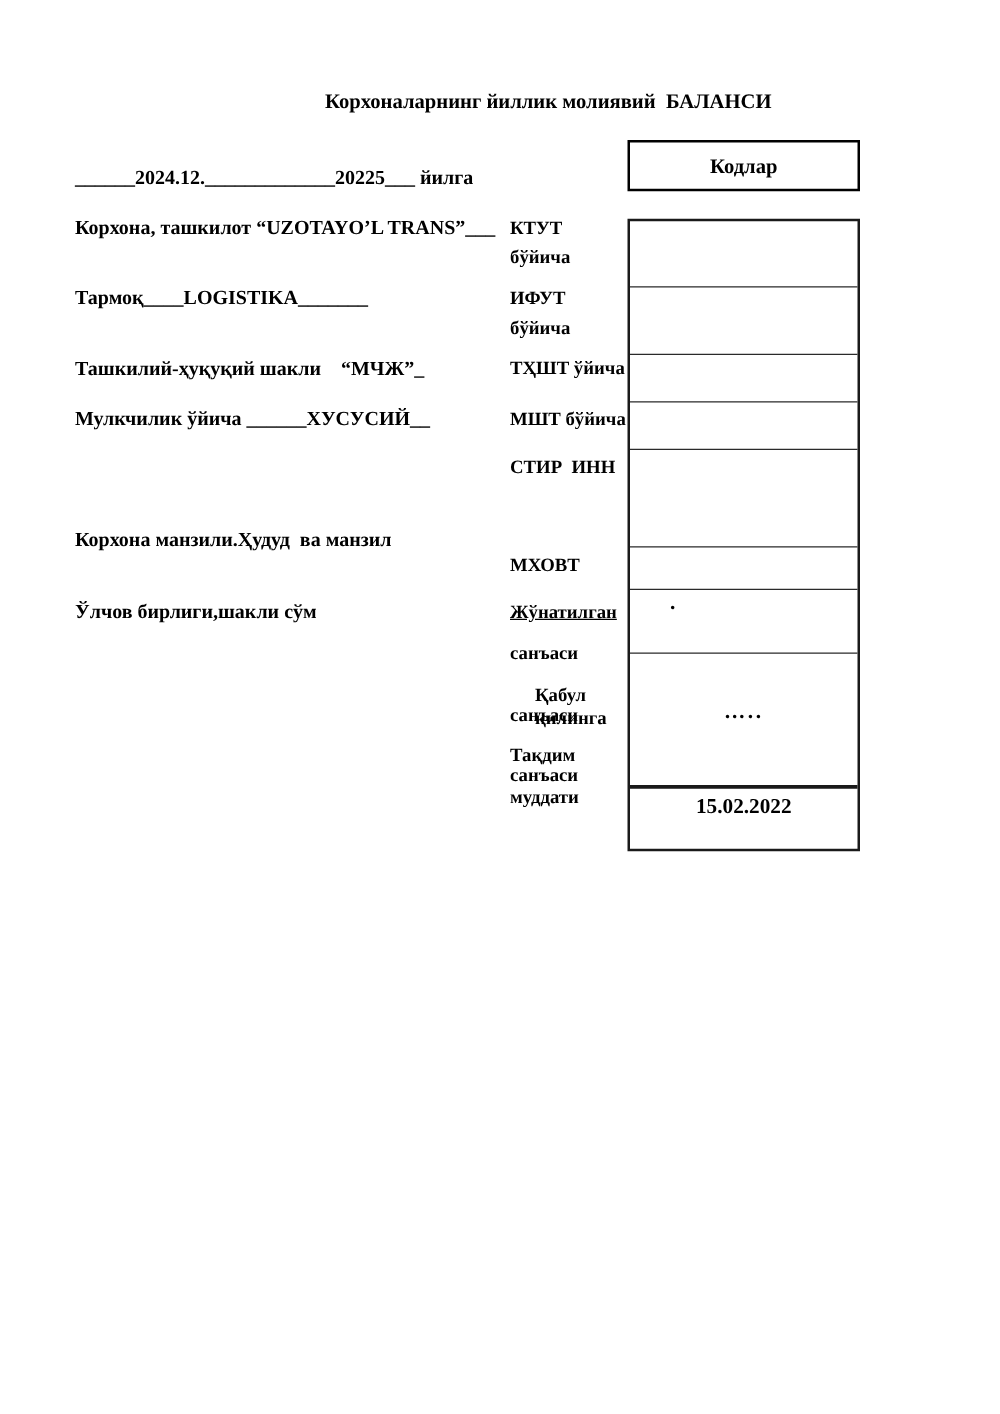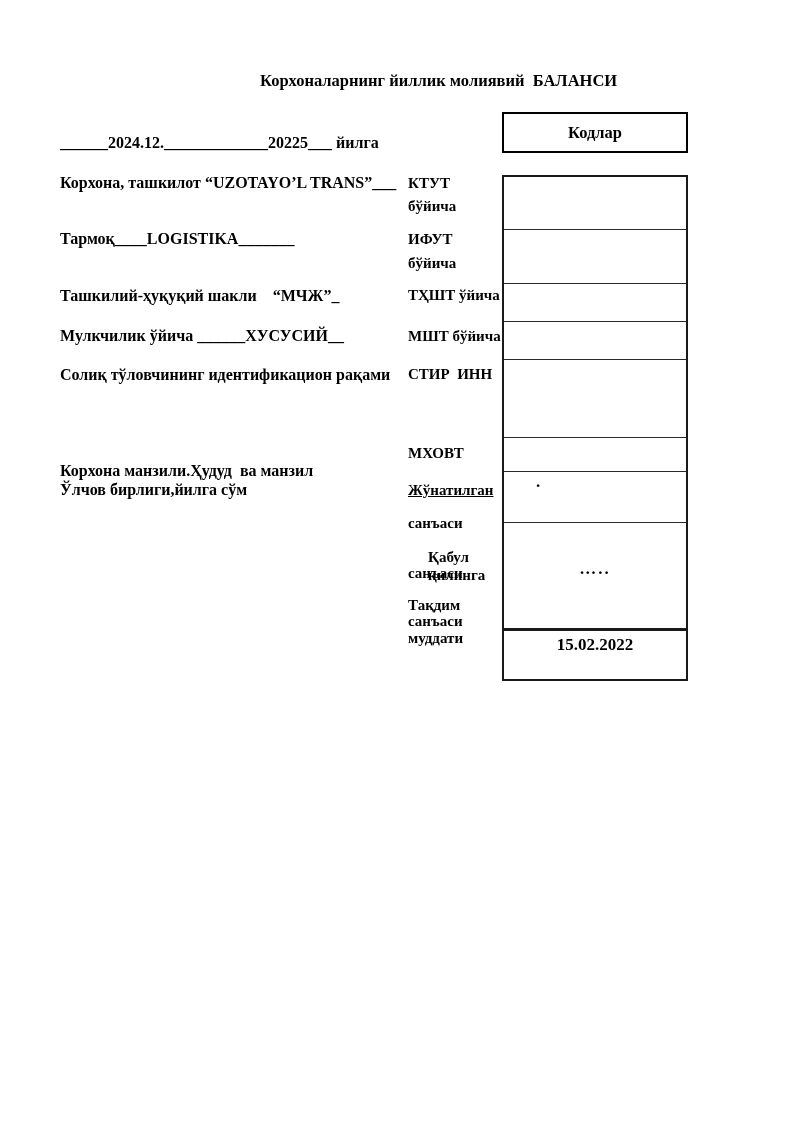--- a/index.html
+++ b/index.html
@@ -106,23 +106,22 @@
   <div class="codes-header-box">
     <span>Кодлар</span>
   </div>
 
   <div class="abs main-line" style="top:134px;">______2024.12._____________20225___ йилга</div>
 
   <div class="abs main-line" style="top:174px;">Корхона, ташкилот “UZOTAYO’L TRANS”___</div>
   <div class="abs main-line" style="top:230px;">Тармоқ____LOGISTIKA_______</div>
   <div class="abs main-line" style="top:287px;">Ташкилий-ҳуқуқий шакли    “МЧЖ”_</div>
   <div class="abs main-line" style="top:327px;">Мулкчилик ўйича ______ХУСУСИЙ__</div>
-  <div class="abs main-line" style="top:366px;">Солиқ тўловчининг идентификацион рақами</div>
-  <div class="abs main-line" style="top:424px;margin-top:38px;">Корхона манзили.Ҳудуд  ва манзил</div>
-  <div class="abs main-line" style="top:481px;">Ўлчов бирлиги,йилга сўм</div>
+  <div class="abs main-line" style="top:424px;">Корхона манзили.Ҳудуд  ва манзил</div>
+  <div class="abs main-line" style="top:481px;">Ўлчов бирлиги,шакли сўм</div>
 
   <div class="abs code-label" style="top:175px;">КТУТ</div>
   <div class="abs code-label" style="top:198px;">бўйича</div>
   <div class="abs code-label" style="top:231px;">ИФУТ</div>
   <div class="abs code-label" style="top:255px;">бўйича</div>
   <div class="abs code-label" style="top:287px;">ТҲШТ ўйича</div>
   <div class="abs code-label" style="top:328px;">МШТ бўйича</div>
   <div class="abs code-label" style="top:366px;">СТИР  ИНН</div>
   <div class="abs code-label" style="top:445px;">МХОВТ</div>
   <div class="abs code-label" style="top:482px;text-decoration:underline;">Жўнатилган</div>

